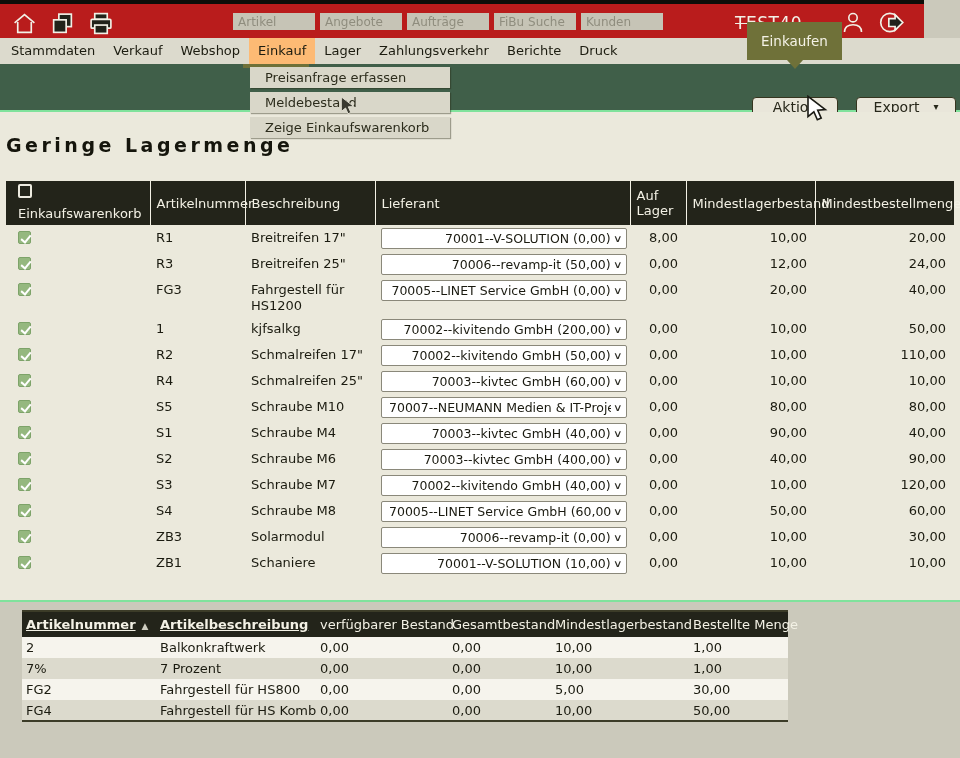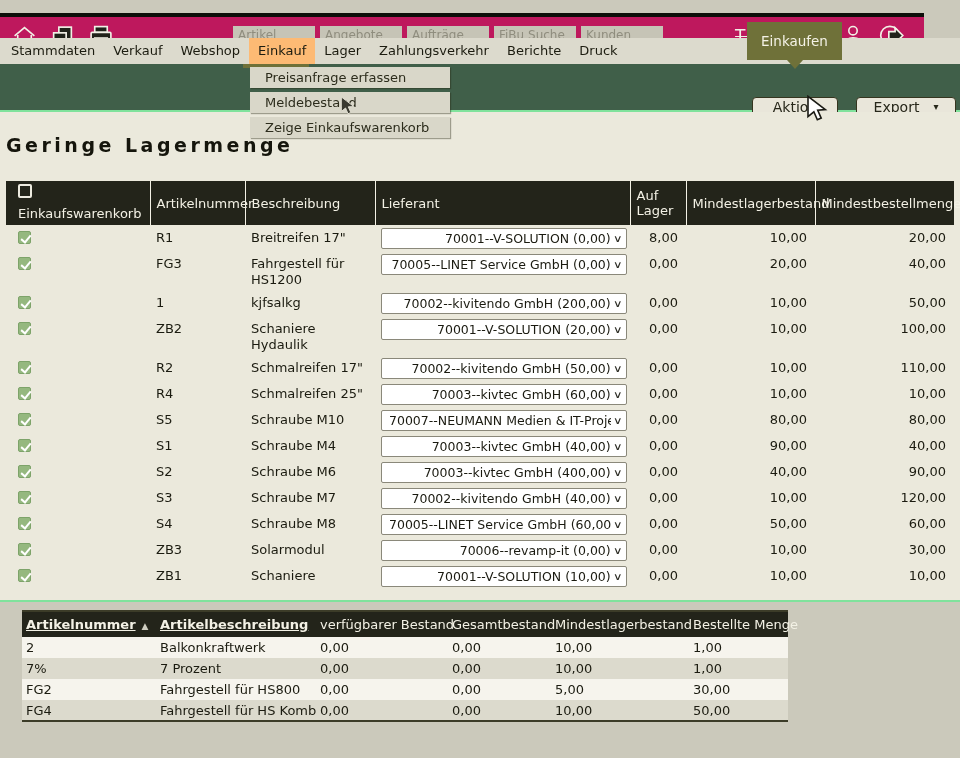--- a/index.html
+++ b/index.html
@@ -1,22 +1,22 @@
 <!DOCTYPE html>
 <html><head>
 <meta charset="utf-8">
 <style>
   * { margin:0; padding:0; box-sizing:border-box; }
   html,body { background:#cbc9bb; }
   body { font-family:"DejaVu Sans","Liberation Sans",sans-serif; }
   #screen { position:relative; width:960px; height:758px; background:#cbc9bb; overflow:hidden; }
 
   
-  #topbar { position:absolute; left:0; top:13px; width:924px; height:38px;
-            background:#be185d; border-top:4px solid #0d0e09; }
+  #topbar { position:absolute; left:0; top:0; width:924px; height:38px;
+            background:#b91c1c; border-top:4px solid #0d0e09; }
   .tb-icons { position:absolute; left:12px; top:7px; display:flex; gap:13px; align-items:center; }
   .tb-icons svg { display:block; }
   .tb-search { position:absolute; left:233px; top:9px; display:flex; gap:5px; }
   .tb-search input { width:82px; height:17px; background:#c6c4b6; border:none;
                      font-family:"DejaVu Sans",sans-serif; font-size:12px; color:#3a3a2c; padding:0 5px; }
   .tb-search input::placeholder { color:#8f8d7e; }
   .tb-right { position:absolute; right:16px; top:6px; display:flex; align-items:center; }
   .client { color:#f2f0e6; font-size:17px; letter-spacing:.5px; margin-right:26px; }
   .client .struck { text-decoration:line-through; }
   .tb-right .ic { margin-left:13px; display:flex; align-items:center; }
@@ -212,20 +212,34 @@
               <div class="sel">
                 <span class="txt">70001--V-SOLUTION (0,00)</span>
                 <span class="car">∨</span>
               </div>
             </td>
             <td class="num">8,00</td>
             <td class="num">10,00</td>
             <td class="num">20,00</td>
           </tr>
 
+          <tr>
+            <td class="c-cart"><span class="cb checked"></span></td>
+            <td>R3</td>
+            <td>Breitreifen 25"</td>
+            <td class="c-lief">
+              <div class="sel">
+                <span class="txt">70006--revamp-it (50,00)</span>
+                <span class="car">∨</span>
+              </div>
+            </td>
+            <td class="num">0,00</td>
+            <td class="num">12,00</td>
+            <td class="num">24,00</td>
+          </tr>
 
           <tr>
             <td class="c-cart"><span class="cb checked"></span></td>
             <td>FG3</td>
             <td>Fahrgestell für HS1200</td>
             <td class="c-lief">
               <div class="sel">
                 <span class="txt">70005--LINET Service GmbH (0,00)</span>
                 <span class="car">∨</span>
               </div>
@@ -243,34 +257,20 @@
               <div class="sel">
                 <span class="txt">70002--kivitendo GmbH (200,00)</span>
                 <span class="car">∨</span>
               </div>
             </td>
             <td class="num">0,00</td>
             <td class="num">10,00</td>
             <td class="num">50,00</td>
           </tr>
 
-          <tr>
-            <td class="c-cart"><span class="cb checked"></span></td>
-            <td>ZB2</td>
-            <td>Schaniere Hydaulik</td>
-            <td class="c-lief">
-              <div class="sel">
-                <span class="txt">70001--V-SOLUTION (20,00)</span>
-                <span class="car">∨</span>
-              </div>
-            </td>
-            <td class="num">0,00</td>
-            <td class="num">10,00</td>
-            <td class="num">100,00</td>
-          </tr>
 
           <tr>
             <td class="c-cart"><span class="cb checked"></span></td>
             <td>R2</td>
             <td>Schmalreifen 17"</td>
             <td class="c-lief">
               <div class="sel">
                 <span class="txt">70002--kivitendo GmbH (50,00)</span>
                 <span class="car">∨</span>
               </div>

